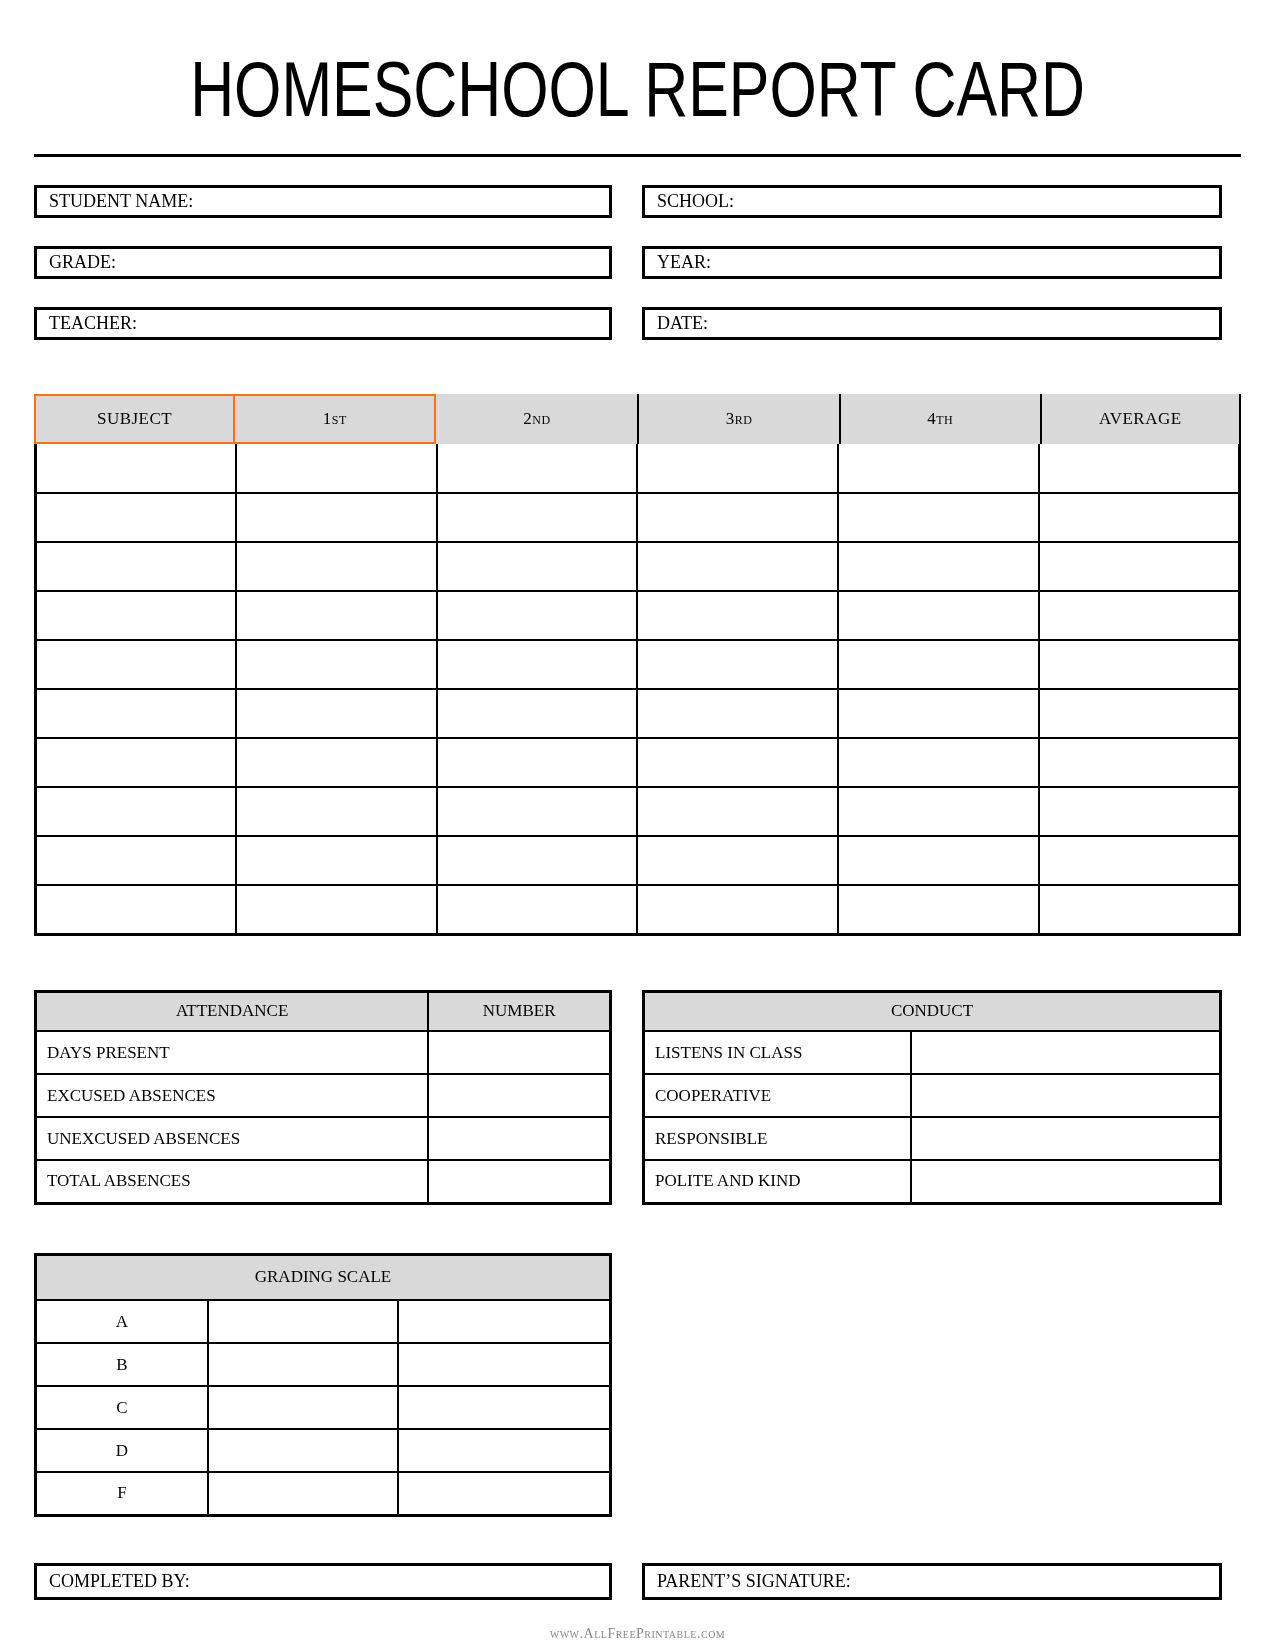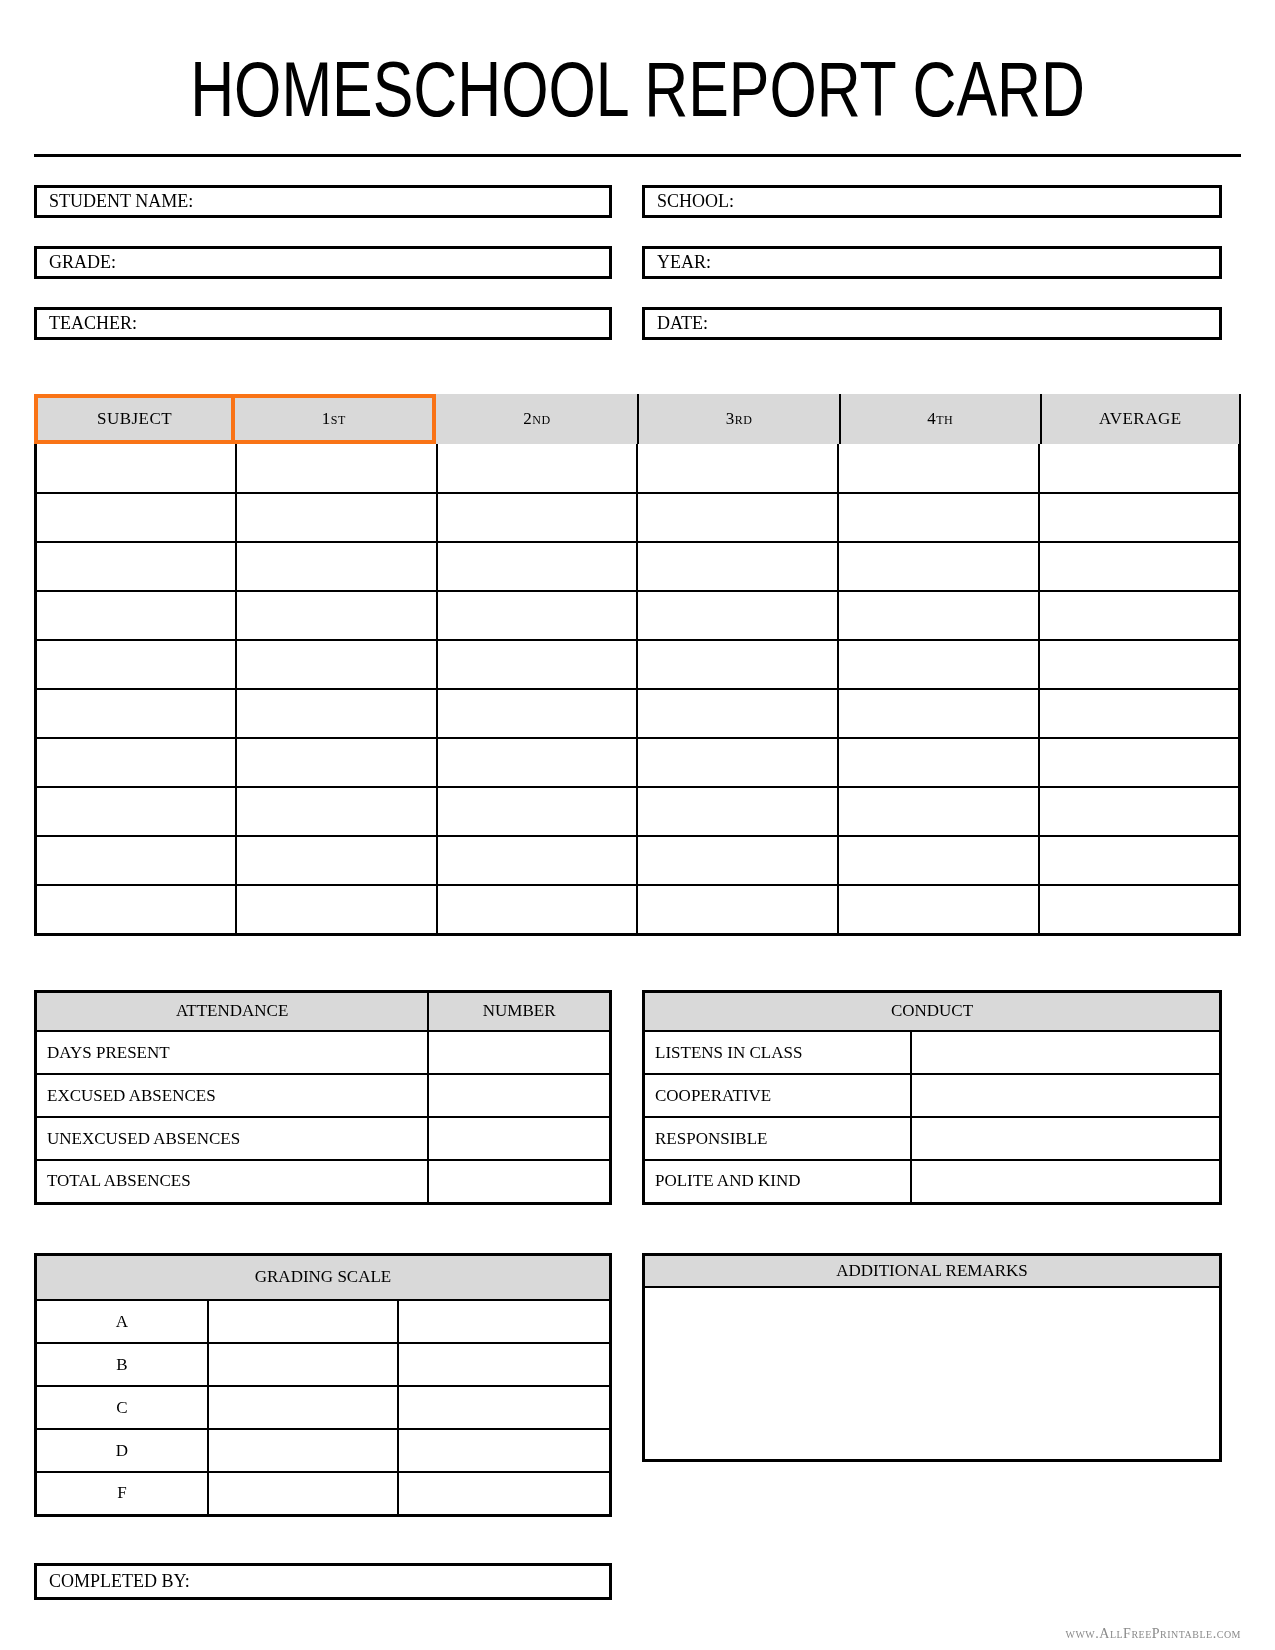--- a/index.html
+++ b/index.html
@@ -50,21 +50,21 @@
   .grades { margin-top: 54px; }
   .grades-header { display: flex; height: 50px; }
   .gh-cell {
     width: 16.6667%;
     background: #d9d9d9;
     display: flex; align-items: center; justify-content: center;
     font-size: 17px;
     font-variant: small-caps;
     letter-spacing: 0.5px;
   }
-  .gh-cell.boxed { border: 4px solid #f97316; }
+  .gh-cell.boxed { border: 2px solid #f97316; }
   .gh-cell.boxed + .gh-cell.boxed { border-left: 0; }
   .gh-cell.open { border-left: 2px solid #000; }
   .gh-cell.open.first-open { border-left: 0; }
   .gh-cell.open:last-child { border-right: 2px solid #000; }
   .grades-body { width: 100%; border-collapse: collapse; table-layout: fixed; }
   .grades-body td { border: 2px solid #000; height: 49px; background: #fff; }
   .grades-body tr:first-child td { border-top: none; }
   .grades-body td:first-child { border-left-width: 3px; }
   .grades-body td:last-child { border-right-width: 3px; }
   .grades-body tr:last-child td { border-bottom-width: 3px; }
@@ -103,21 +103,21 @@
   }
   .remarks-body { height: 171px; background: #fff; }
 
   
   .bottom { margin-top: 46px; }
   .sig-box { height: 37px; }
 
   
   .footer {
     margin-top: 26px;
-    text-align: right;
+    text-align: center;
     font-variant: small-caps;
     color: #8a8a8a;
     font-size: 14px;
     letter-spacing: 0.5px;
   }
 </style>
 </head>
 <body>
 
 <div class="page">
@@ -338,28 +338,27 @@
           <td></td>
         </tr>
         <tr>
           <td class="center">F</td>
           <td></td>
           <td></td>
         </tr>
       </tbody>
     </table>
 
-    <div class="remarks">
-      <div class="remarks-header">ADDITIONAL REMARKS</div>
-      <div class="remarks-body"></div>
-    </div>
 
   </div>
 
   <div class="two-col bottom">
     <div class="field-box sig-box">
       <span>COMPLETED BY:</span>
     </div>
+    <div class="field-box sig-box">
+      <span>PARENT’S SIGNATURE:</span>
+    </div>
   </div>
 
   <div class="footer">www.AllFreePrintable.com</div>
 
 </div>
 
 </body></html>

